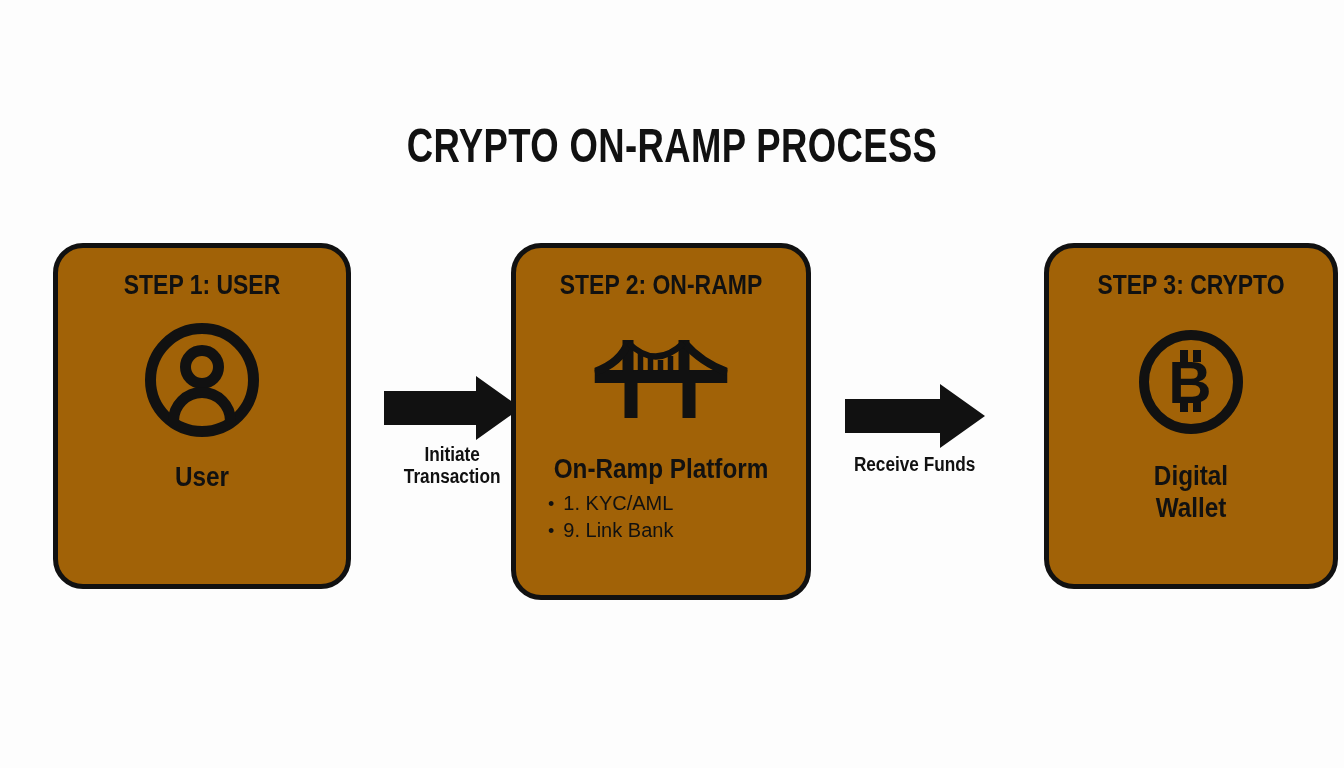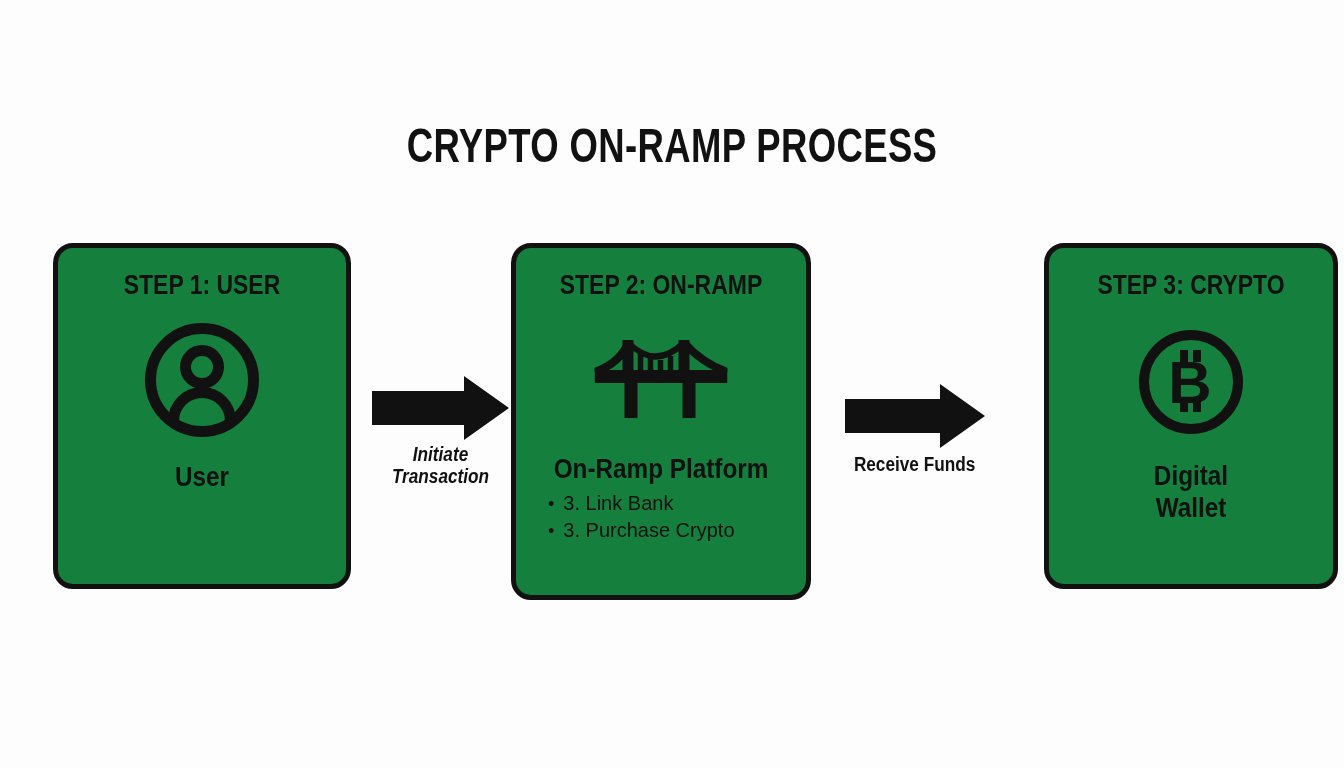--- a/index.html
+++ b/index.html
@@ -25,22 +25,22 @@
     letter-spacing:0.5px;
     transform:scaleX(0.76);
     transform-origin:center;
     white-space:nowrap;
   }
 
   
   .step-box{
     position:absolute; top:243px;
     border:5px solid var(--ink);
-    border-radius:20px;
-    background:#15803d;
+    border-radius:30px;
+    background:#a16207;
   }
   .box1{ left:53px;  width:298px; height:346px; }
   .box2{ left:511px; width:300px; height:357px; }
   .box3{ left:1044px;width:294px; height:346px; }
 
   .step-heading{
     position:absolute; top:22px; left:0; width:100%;
     margin:0; text-align:center;
     font-size:28px; font-weight:bold; line-height:30px;
     transform:scaleX(0.82); transform-origin:center;
@@ -74,21 +74,21 @@
     text-align:left;
   }
   .bullets li{ white-space:nowrap; }
   .bullet-marker{ margin-right:9px; font-size:18px; }
 
   
   .arrow{
     position:absolute; width:140px;
     display:flex; flex-direction:column; align-items:center;
   }
-  .arrow1{ left:370px; top:376px;font-style:italic; }
+  .arrow1{ left:382px; top:376px; }
   .arrow2{ left:845px; top:384px; }
   .arrow svg{ display:block; }
   .arrow-label{
     margin-top:3px;
     font-size:20px; line-height:22px; font-weight:bold;
     text-align:center; white-space:pre-line;
     transform:scaleX(0.86); transform-origin:center;
   }
   .arrow2 .arrow-label{ margin-top:5px; white-space:nowrap; }
 </style>
@@ -136,22 +136,22 @@
           <path d="M 34 3 Q 61 30 89 3" stroke-width="6"></path>
           <line x1="46" y1="13" x2="46" y2="31" stroke-width="5.5"></line>
           <line x1="56" y1="18" x2="56" y2="31" stroke-width="5.5"></line>
           <line x1="66" y1="20" x2="66" y2="31" stroke-width="5.5"></line>
           <line x1="76" y1="16" x2="76" y2="31" stroke-width="5.5"></line>
         </g>
       </svg>
     </div>
     <div class="step-label">On-Ramp Platform</div>
     <ul class="bullets">
-      <li><span class="bullet-marker">•</span><span>3. Link Bank</span></li>
-      <li><span class="bullet-marker">•</span><span>3. Purchase Crypto</span></li>
+      <li><span class="bullet-marker">•</span><span>1. KYC/AML</span></li>
+      <li><span class="bullet-marker">•</span><span>9. Link Bank</span></li>
     </ul>
   </section>
 
   <div class="arrow arrow2">
     <svg width="140" height="64" viewBox="0 0 140 64" aria-hidden="true">
       <polygon points="0,15 95,15 95,0 140,32 95,64 95,49 0,49" fill="currentColor"></polygon>
     </svg>
     <div class="arrow-label">Receive Funds</div>
   </div>
 

